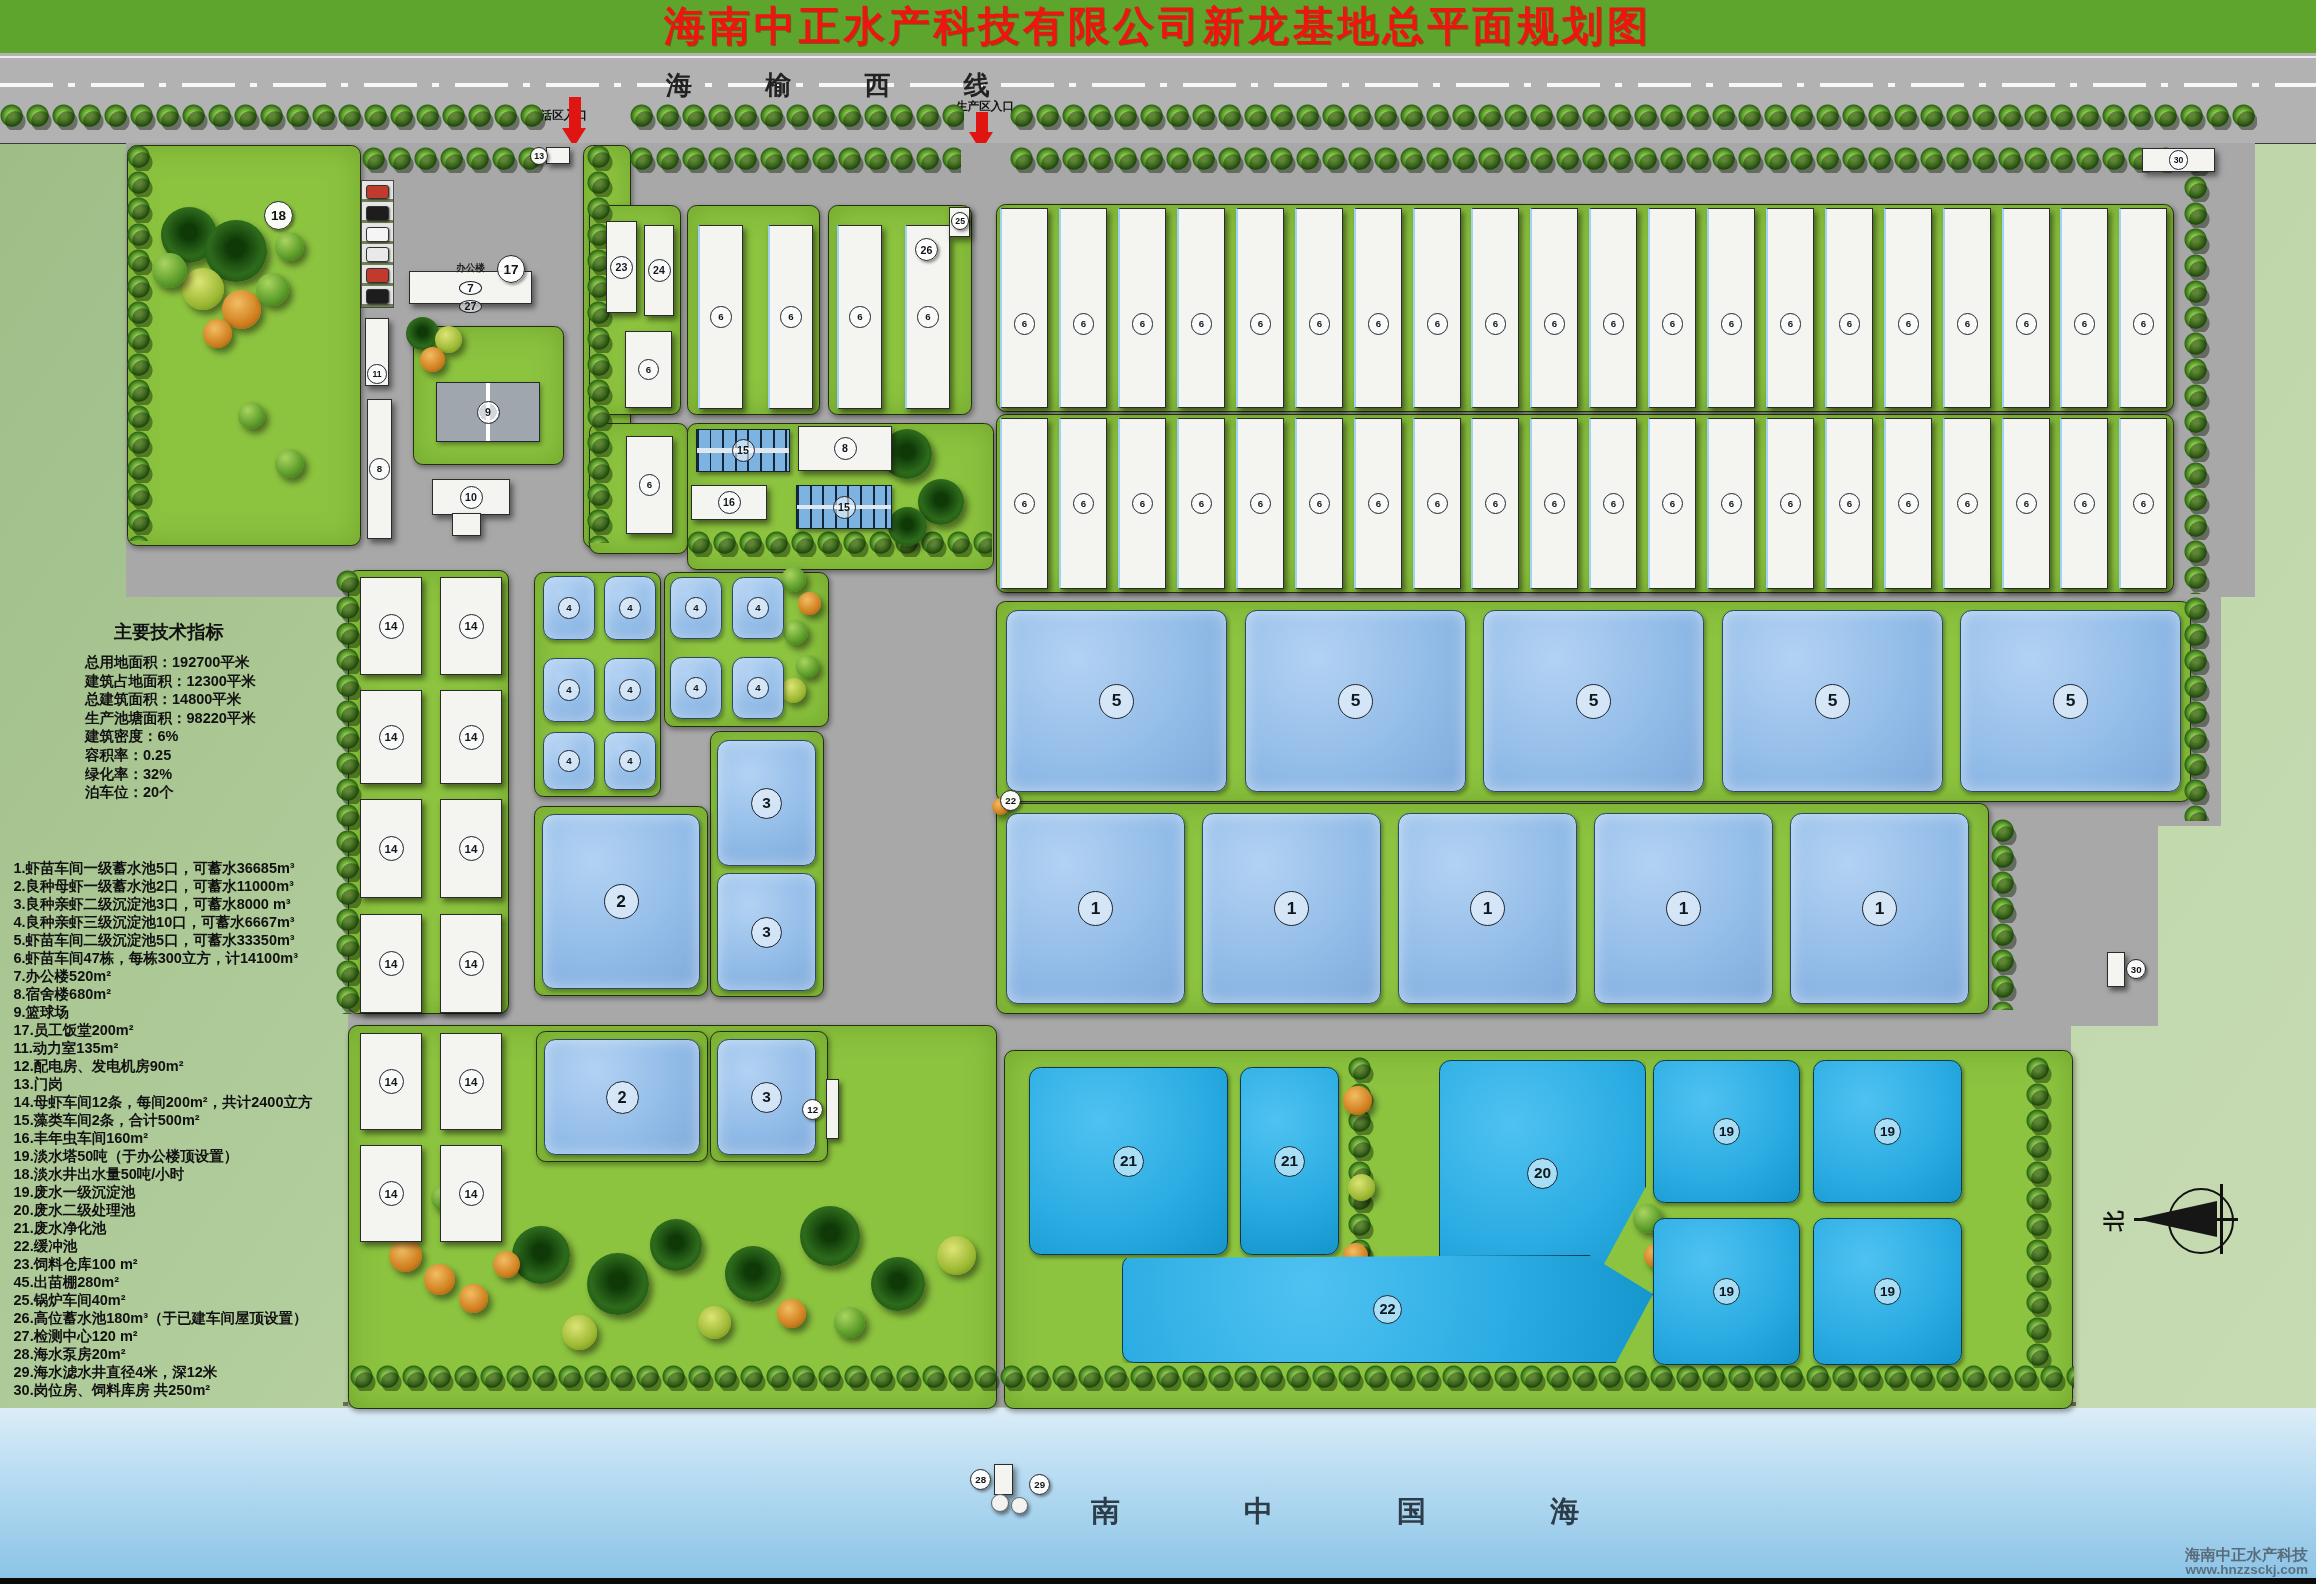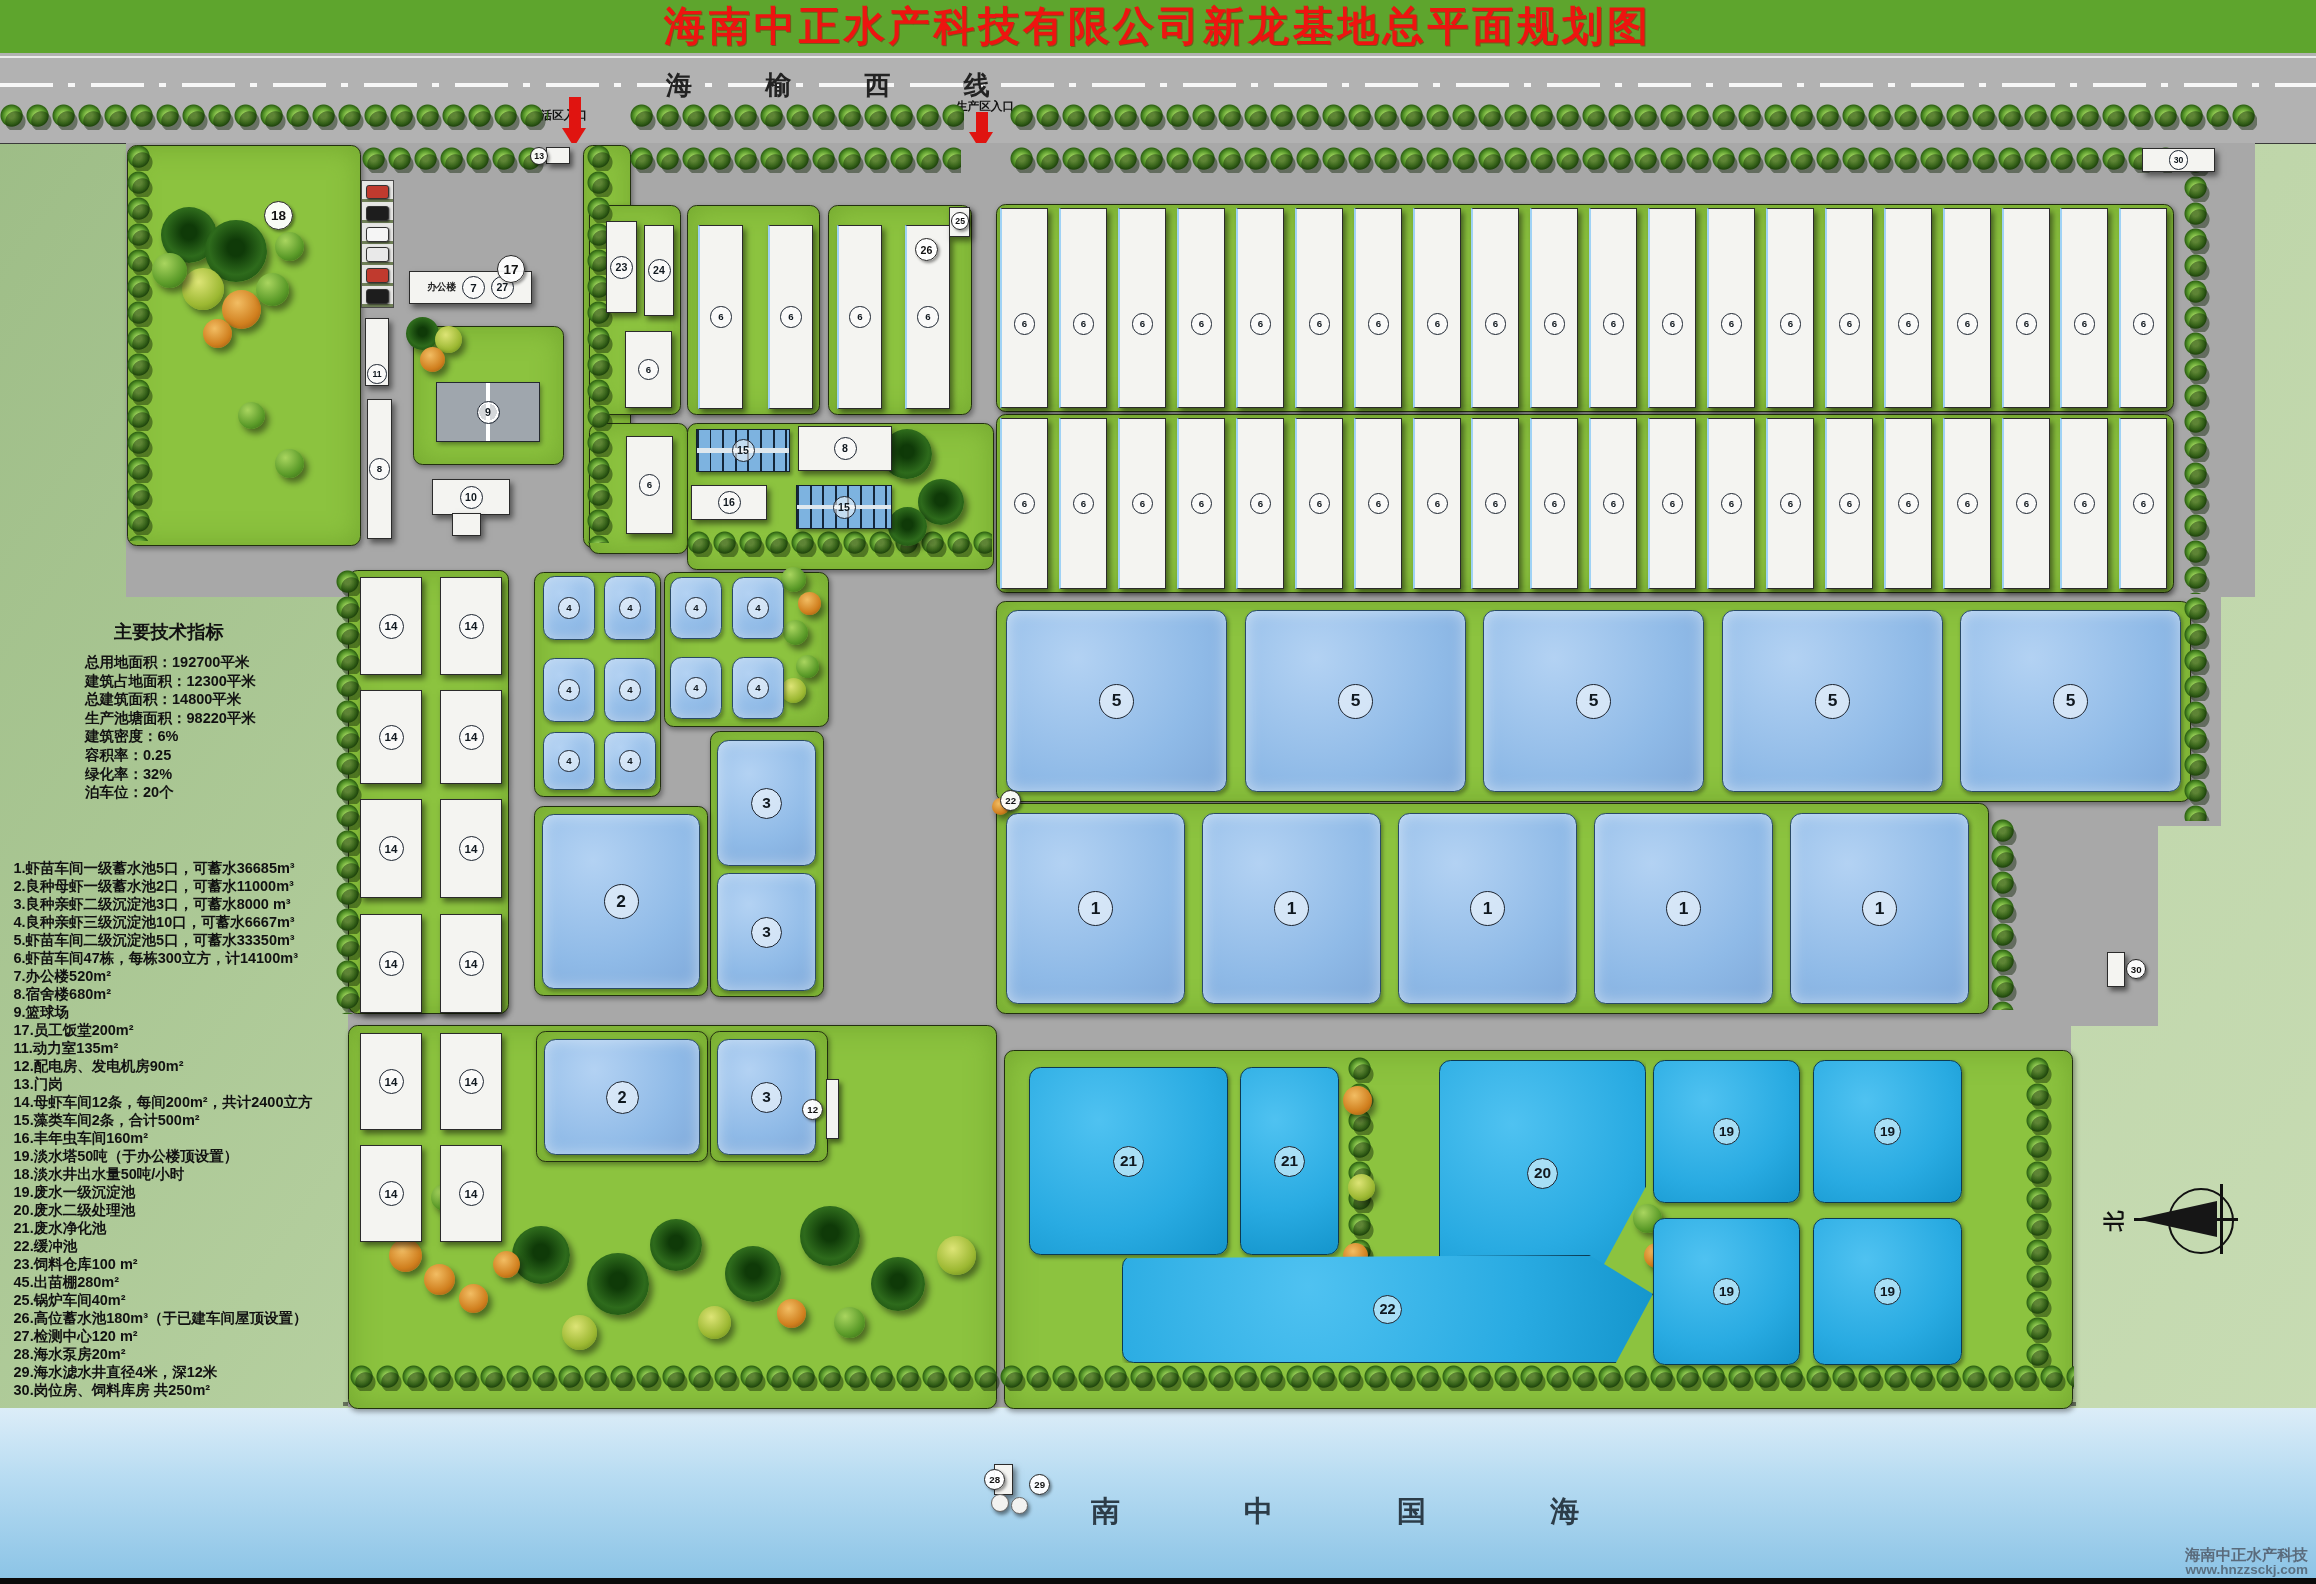--- a/index.html
+++ b/index.html
@@ -75,21 +75,21 @@
   #shoreline{left:343px;top:1402px;width:1733px;height:3.9px;background:#222;opacity:.55;}
   #seaname{font-size:29px;font-weight:600;color:#2c3c48;letter-spacing:58px;white-space:nowrap;}
   #logo1{font-size:15.4px;font-weight:700;color:#5a6b7c;}
   #logo2{font-size:13.5px;font-weight:600;color:#5a7082;}
   #bottombar{left:0;top:1578px;width:2316px;height:6.8px;background:#0a0a0a;}
   
   .cline{background:#111;}
   #compass-circle{border:2.9px solid #111;border-radius:50%;background:rgba(0,0,0,0);}
   #compass-arrow{width:0;height:0;border-top:18.3px solid rgba(0,0,0,0);border-bottom:18.3px solid rgba(0,0,0,0);border-right:81px solid #161616;}
   #compass-n{font-size:21px;font-weight:700;color:#111;transform:rotate(-90deg);}
-  #office{gap:5.8px;}
+  #office{flex-direction:column;gap:5.8px;}
   #office .oname{font-size:9.7px;font-weight:700;color:#222;}
 </style>
 </head>
 <body>
 
 <div id="canvas">
 
   <div id="titlebar" class="abs">
     <span>海南中正水产科技有限公司新龙基地总平面规划图</span>
   </div>
@@ -462,21 +462,21 @@
         <span class="circ" style="width: 19.3px; height: 19.3px; font-size: 9.7px;">6</span>
       </div>
       <div class="abs mark" style="left: 264px; top: 201px; width: 27px; height: 27px; font-size: 13.5px;">18</div>
       <div class="abs mark" style="left: 497px; top: 255px; width: 26px; height: 26px; font-size: 13.5px;">17</div>
       <div class="abs mark" style="left: 530px; top: 147px; width: 16.4px; height: 16.4px; font-size: 8.7px;">13</div>
       <div class="abs mark" style="left: 915px; top: 238px; width: 21px; height: 21px; font-size: 10.6px;">26</div>
       <div class="abs mark" style="left: 951px; top: 212px; width: 16.4px; height: 16.4px; font-size: 8.7px;">25</div>
       <div class="abs mark" style="left: 1000px; top: 790px; width: 19.3px; height: 19.3px; font-size: 9.7px;">22</div>
       <div class="abs mark" style="left: 802px; top: 1099px; width: 19.3px; height: 19.3px; font-size: 9.7px;">12</div>
       <div class="abs mark" style="left: 2126px; top: 959px; width: 18.3px; height: 18.3px; font-size: 9.7px;">30</div>
-      <div class="abs mark" style="left: 970px; top: 1469px; width: 19.3px; height: 19.3px; font-size: 9.7px; margin-left: 14px;">28</div>
+      <div class="abs mark" style="left: 970px; top: 1469px; width: 19.3px; height: 19.3px; font-size: 9.7px;">28</div>
       <div class="abs mark" style="left: 1029px; top: 1474px; width: 19.3px; height: 19.3px; font-size: 9.7px;">29</div>
       <div class="abs wcirc" style="left: 991px; top: 1494px; width: 16.4px; height: 16.4px;"></div>
       <div class="abs wcirc" style="left: 1011px; top: 1497px; width: 14.5px; height: 14.5px;"></div>
       <div class="abs tree palm" style="left: 161px; top: 207px; width: 56px; height: 56px;"></div>
       <div class="abs tree palm" style="left: 205px; top: 220px; width: 62px; height: 62px;"></div>
       <div class="abs tree yellow" style="left: 182px; top: 268px; width: 42px; height: 42px;"></div>
       <div class="abs tree orange" style="left: 222px; top: 290px; width: 39px; height: 39px;"></div>
       <div class="abs tree" style="left: 152px; top: 253px; width: 35px; height: 35px;"></div>
       <div class="abs tree" style="left: 256px; top: 273px; width: 33px; height: 33px;"></div>
       <div class="abs tree" style="left: 275px; top: 232px; width: 29px; height: 29px;"></div>

